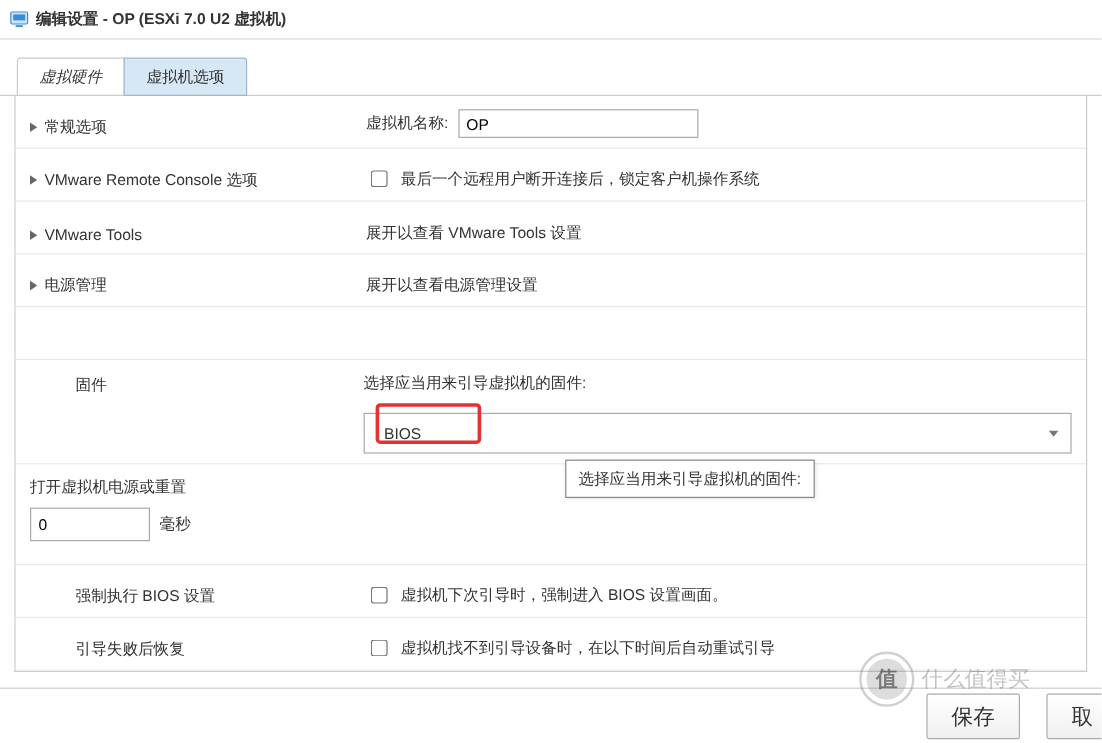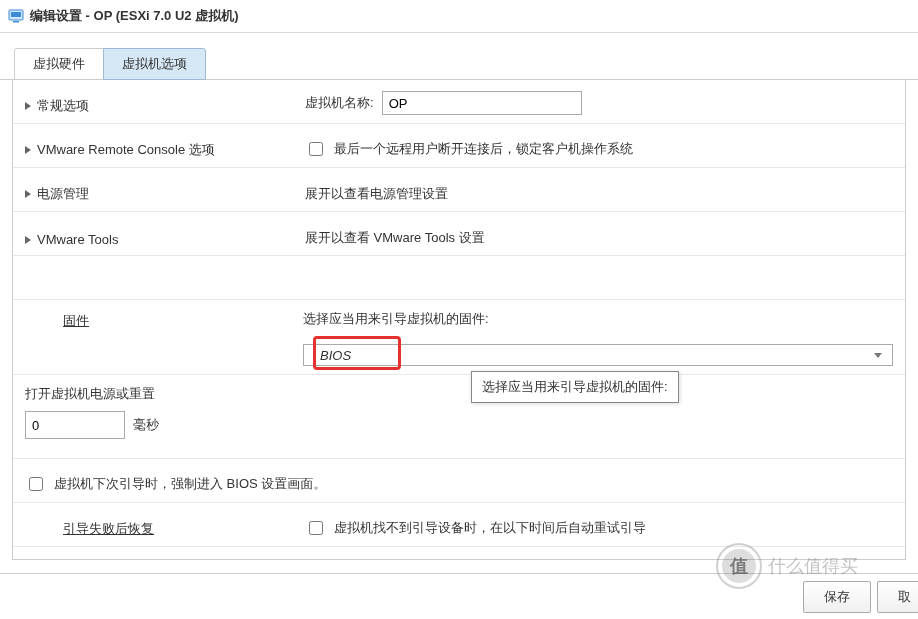--- a/index.html
+++ b/index.html
@@ -44,21 +44,21 @@
     border-bottom: 1px solid #ccc;
   }
   .tab + .tab { margin-left: -1px; }
   .tab.active {
     background: #337ab7;
     background: linear-gradient(#f0f6fb,#cde3f2);
     background: #d6e8f5;
     border-color: #9fbad0;
     color: #333;
   }
-  .tab:first-child { border-top-left-radius: 3px; border-bottom-left-radius: 0; }
+  .tab:first-child { border-top-left-radius: 3px; border-bottom-left-radius: 0; font-style: italic; }
   .tab:last-child { border-top-right-radius: 3px; }
 
   
   .content {
     margin: 0 12px;
     border-left: 1px solid #ccc;
     border-right: 1px solid #ccc;
     border-bottom: 1px solid #ccc;
     height: 480px;
     overflow-y: auto;
@@ -72,21 +72,21 @@
     align-items: flex-end;
   }
   .left-col {
     width: 280px;
     padding: 8px 8px 8px 12px;
     display: flex;
     align-items: center;
     gap: 6px;
     color: #333;
   }
-  .left-col.sub { padding-left: 50px; text-decoration: underline; }
+  .left-col.sub { padding-left: 50px; }
   .right-col {
     flex: 1;
     padding: 8px 12px;
     display: flex;
     align-items: center;
     gap: 8px;
     flex-wrap: wrap;
     color:#333;
     position: relative;
   }
@@ -109,27 +109,26 @@
     padding: 2px 6px;
     font-size: 13px;
     font-family: inherit;
   }
   input[type="text"].vmname { width: 200px; }
   input[type="text"].small { width: 100px; height:28px; }
   input[type="checkbox"] { width:14px; height:14px; }
 
   .select-firmware {
     width: 590px;
-    height: 22px;
+    height: 34px;
     border: 1px solid #aaa;
     display:flex; align-items:center; justify-content: space-between;
     padding: 0 10px;
     cursor: pointer;
     position: relative;
-    font-style: italic;
   }
   .select-firmware .sel-text { padding-left:6px; }
   .red-highlight {
     position:absolute;
     border: 3px solid #e63131;
     border-radius: 4px;
     pointer-events: none;
   }
   
   .red-highlight.bios {
@@ -165,23 +164,24 @@
     border-top: 1px solid #ccc;
     display:flex; justify-content:flex-end; align-items:center;
     padding: 0 0 0 0;
     gap: 6px;
     background:#fff;
   }
   .btn {
     border:1px solid #aaa;
     background: linear-gradient(#fff,#f0f0f0);
     padding: 6px 20px;
-    font-size:13px;
+    font-size:18px;
     cursor:pointer;
     border-radius:2px;
+    margin-left:16px;
   }
 
   .watermark {
     position:absolute;
     right: 60px;
     bottom: 30px;
     font-size: 18px;
     color: rgba(100,100,100,0.38);
     font-weight: 500;
     display:flex; align-items:center; gap:6px;
@@ -245,34 +245,34 @@
       </div>
       <div class="right-col">
         <input type="checkbox" style="">
         <span>最后一个远程用户断开连接后，锁定客户机操作系统</span>
       </div>
     </div>
 
     <div class="section-row">
       <div class="left-col">
         <span class="caret"></span>
-        <span>电源管理</span>
-      </div>
-      <div class="right-col">
-        <span>展开以查看电源管理设置</span>
+        <span>VMware Tools</span>
+      </div>
+      <div class="right-col">
+        <span>展开以查看 VMware Tools 设置</span>
       </div>
     </div>
 
     <div class="section-row">
       <div class="left-col">
         <span class="caret"></span>
-        <span>VMware Tools</span>
-      </div>
-      <div class="right-col">
-        <span>展开以查看 VMware Tools 设置</span>
+        <span>电源管理</span>
+      </div>
+      <div class="right-col">
+        <span>展开以查看电源管理设置</span>
       </div>
     </div>
 
     <div class="section-row">
       <div class="right-col"></div>
     </div>
 
     <div class="section-row" style="align-items:flex-start; min-height:74px; position:relative;">
       <div class="left-col sub" style="padding-top:12px;">
         <span>固件</span>
@@ -296,20 +296,23 @@
           <div class="delay-line">
             <input type="text" class="small" value="0" style="">
             <span>毫秒</span>
           </div>
         </div>
       </div>
       <div class="tooltip">选择应当用来引导虚拟机的固件:</div>
     </div>
 
     <div class="section-row">
+      <div class="left-col sub">
+        <span>强制执行 BIOS 设置</span>
+      </div>
       <div class="right-col">
         <input type="checkbox" style="">
         <span>虚拟机下次引导时，强制进入 BIOS 设置画面。</span>
       </div>
     </div>
 
     <div class="section-row">
       <div class="left-col sub">
         <span>引导失败后恢复</span>
       </div>

